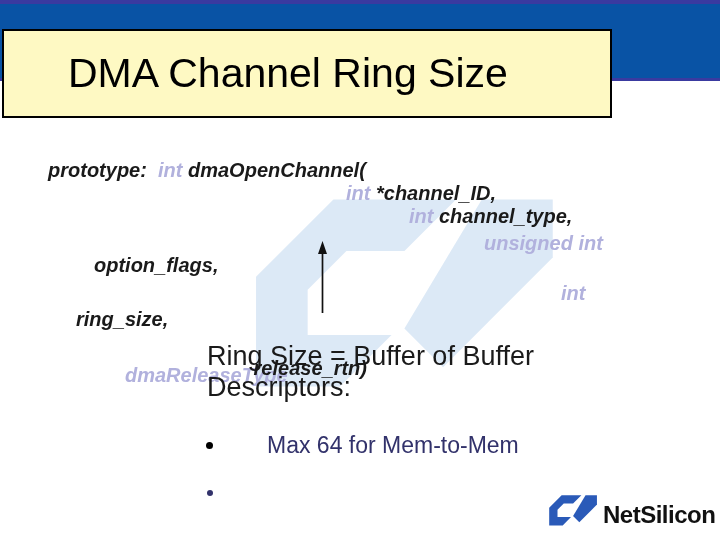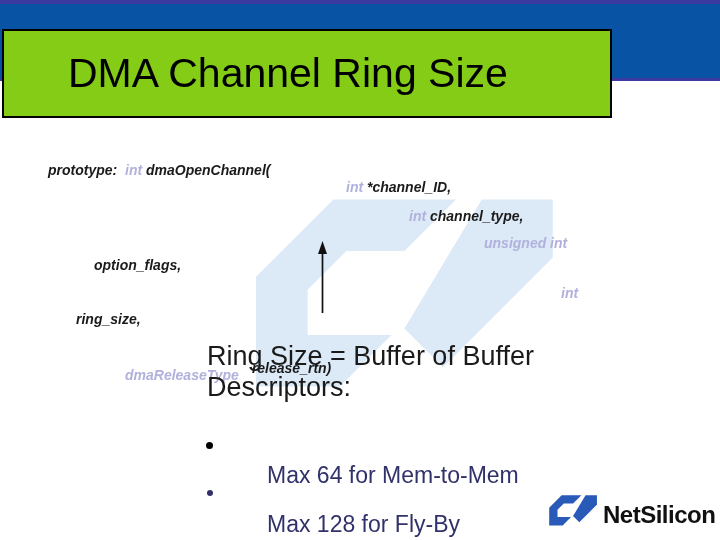--- a/index.html
+++ b/index.html
@@ -10,38 +10,38 @@
   
   .top-band {
     position:absolute; left:0; top:0; width:720px; height:81px;
     background:#0953a5;
     border-top:4px solid #3a3aa0; border-bottom:3px solid #3a3aa0;
     box-sizing:border-box;
   }
   
   .title-box {
     position:absolute; left:2px; top:29px; width:610px; height:89px;
-    background:#84cc16; border:2px solid #000000; box-sizing:border-box;
+    background:#fef9c3; border:2px solid #000000; box-sizing:border-box;
     display:flex; align-items:center; padding-left:64px;
   }
   .title-text { font-size:41px; font-weight:400; color:#000000; white-space:nowrap; }
 
   
   .watermark { position:absolute; left:221px; top:193px; width:341px; height:258px; }
   .watermark path { fill:#dce9f6; }
 
   
   .code {
     position:absolute; white-space:pre;
-    font-style:italic; font-weight:700; font-size:14px; line-height:22px;
+    font-style:italic; font-weight:700; font-size:20px; line-height:22px;
     color:#1a1a1a;
   }
   .kw { color:#b1b1dd; }
   .l1 { left:48px;  top:159px; }
-  .l2 { left:346px; top:176px; }
+  .l2 { left:346px; top:182px; }
   .l3 { left:409px; top:205px;font-style:italic; }
   .l4 { left:484px; top:232px; }
   .l5 { left:76px;  top:254px;margin-left:18px; }
   .l6 { left:561px; top:282px; }
   .l7 { left:76px;  top:308px; }
   .l8a { left:125px; top:364px; }
   .l8b { left:248px; top:357px;font-style:italic; }
 
   
   .up-arrow { position:absolute; left:314px; top:239px; width:17px; height:78px; }
@@ -50,21 +50,21 @@
   .callout {
     position:absolute; left:207px; top:341px; width:375px;
     font-size:27px; line-height:31px; color:#1a1a1a;
   }
 
   
   .dot { position:absolute; border-radius:50%; }
   .dot1 { left:206px; top:442px; width:7px; height:7px; background:#000000; }
   .dot2 { left:207px; top:490px; width:6px; height:6px; background:#32326b; }
   .bullet-text {
-    position:absolute; left:267px; font-size:23px; color:#32326b; white-space:nowrap;margin-top:30px;
+    position:absolute; left:267px; font-size:23px; color:#32326b; white-space:nowrap;
   }
   .bt1 { top:432px; }
   .bt2 { top:481px; }
 
   
   .logo { position:absolute; left:544px; top:493px; display:flex; align-items:center;justify-content:flex-end; }
   .logo-mark { width:54px; height:44px; margin-right:5px; }
   .logo-mark path { fill:#2a5ab8; }
   .brand {
     font-size:24px; font-weight:700; color:#111111; letter-spacing:-0.5px; white-space:nowrap;
@@ -106,21 +106,20 @@
   <svg class="up-arrow" viewBox="0 0 17 78" aria-hidden="true">
     <line x1="8.5" y1="74" x2="8.5" y2="13" stroke="#111111" stroke-width="1.7"></line>
     <polygon points="8.5,2 4,15 13,15" fill="#111111"></polygon>
   </svg>
 
   <div class="callout">Ring Size = Buffer of Buffer Descriptors:</div>
 
   <span class="dot dot1"></span>
   <span class="bullet-text bt1">Max 64 for Mem-to-Mem</span>
   <span class="dot dot2"></span>
-  <span class="bullet-text bt2">Max 128 for Fly-By</span>
 
   <div class="logo">
     <svg class="logo-mark" viewBox="0 0 104 80" aria-hidden="true">
       <path d="M34 2 L72 2 L56 18 L38 18 L26 30 L26 44 L52 44 L36 60 L10 60 L10 26 Z"></path>
       <path d="M80 2 L102 2 L102 20 L68 54 L56 42 Z"></path>
     </svg>
     <span class="brand">NetSilicon</span>
   </div>
 
 </div>

